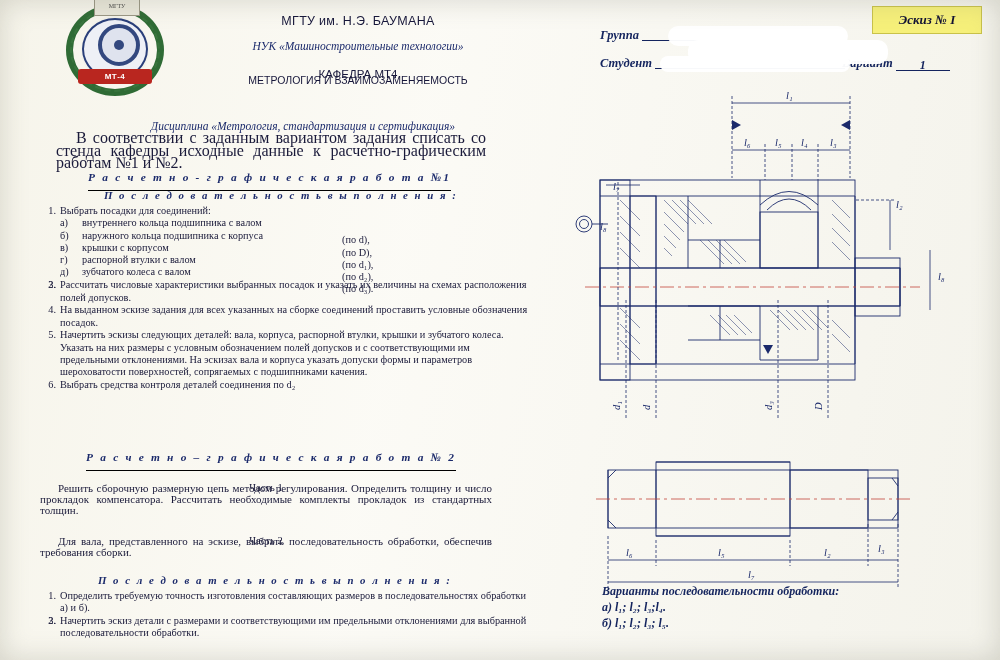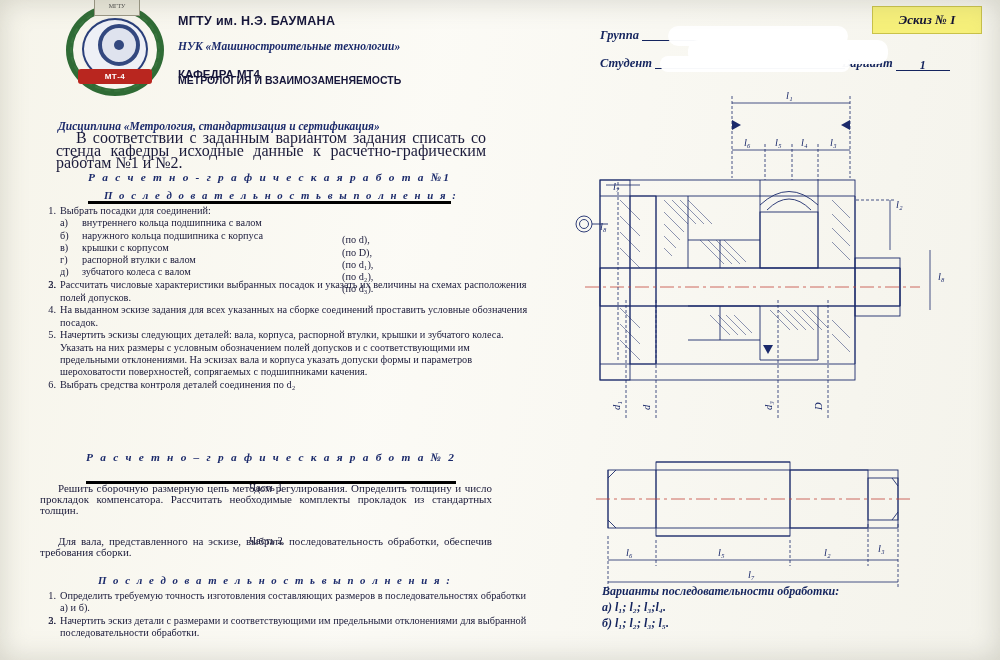--- a/index.html
+++ b/index.html
@@ -106,22 +106,23 @@
     font-size: 6px;
     text-align: center;
     line-height: 18px;
     color: #444;
   }
 
   .hdr {
     position: absolute;
     left: 178px;
     width: 360px;
+    text-align: center;
     font-family: "Liberation Sans", sans-serif;
-    font-weight: bold;
+    font-weight: normal;
     color: #16163a;
   }
   .hdr-1 { top: 14px;  font-size: 12.5px; letter-spacing: .3px; }
   .hdr-2 { top: 40px;  font-size: 11.5px; font-family: "Liberation Serif", serif; font-style: italic; color: #1b2a6b;}
   .hdr-3 { top: 68px;  font-size: 11.5px; }
   .hdr-4 { top: 74px;  font-size: 10.5px; }
   .hdr-5 {
     top: 112px; font-size: 11.5px;
     font-family: "Liberation Serif", serif;
     font-style: italic; color: #1b2a6b;
@@ -141,22 +142,22 @@
 
   .sec-title {
     position: absolute;
     font-style: italic;
     font-weight: bold;
     color: #1b2a6b;
     letter-spacing: 2.2px;
     font-size: 11.4px;
   }
   .sec-title.underline {
-    border-bottom: 3px solid #000000;
-    padding-bottom: 18px;
+    border-bottom: 1px solid #000000;
+    padding-bottom: 7px;
   }
   .rgr1-title { left: 88px; top: 171px; }
   .seq1-title { left: 104px; top: 189px; letter-spacing: 2px; font-size: 10.8px;}
   .rgr2-title { left: 86px; top: 451px; }
   .seq2-title { left: 98px;  top: 574px; letter-spacing: 2px; font-size: 10.8px;}
 
   ol.list {
     position: absolute;
     margin: 0;
     padding: 0 0 0 26px;

